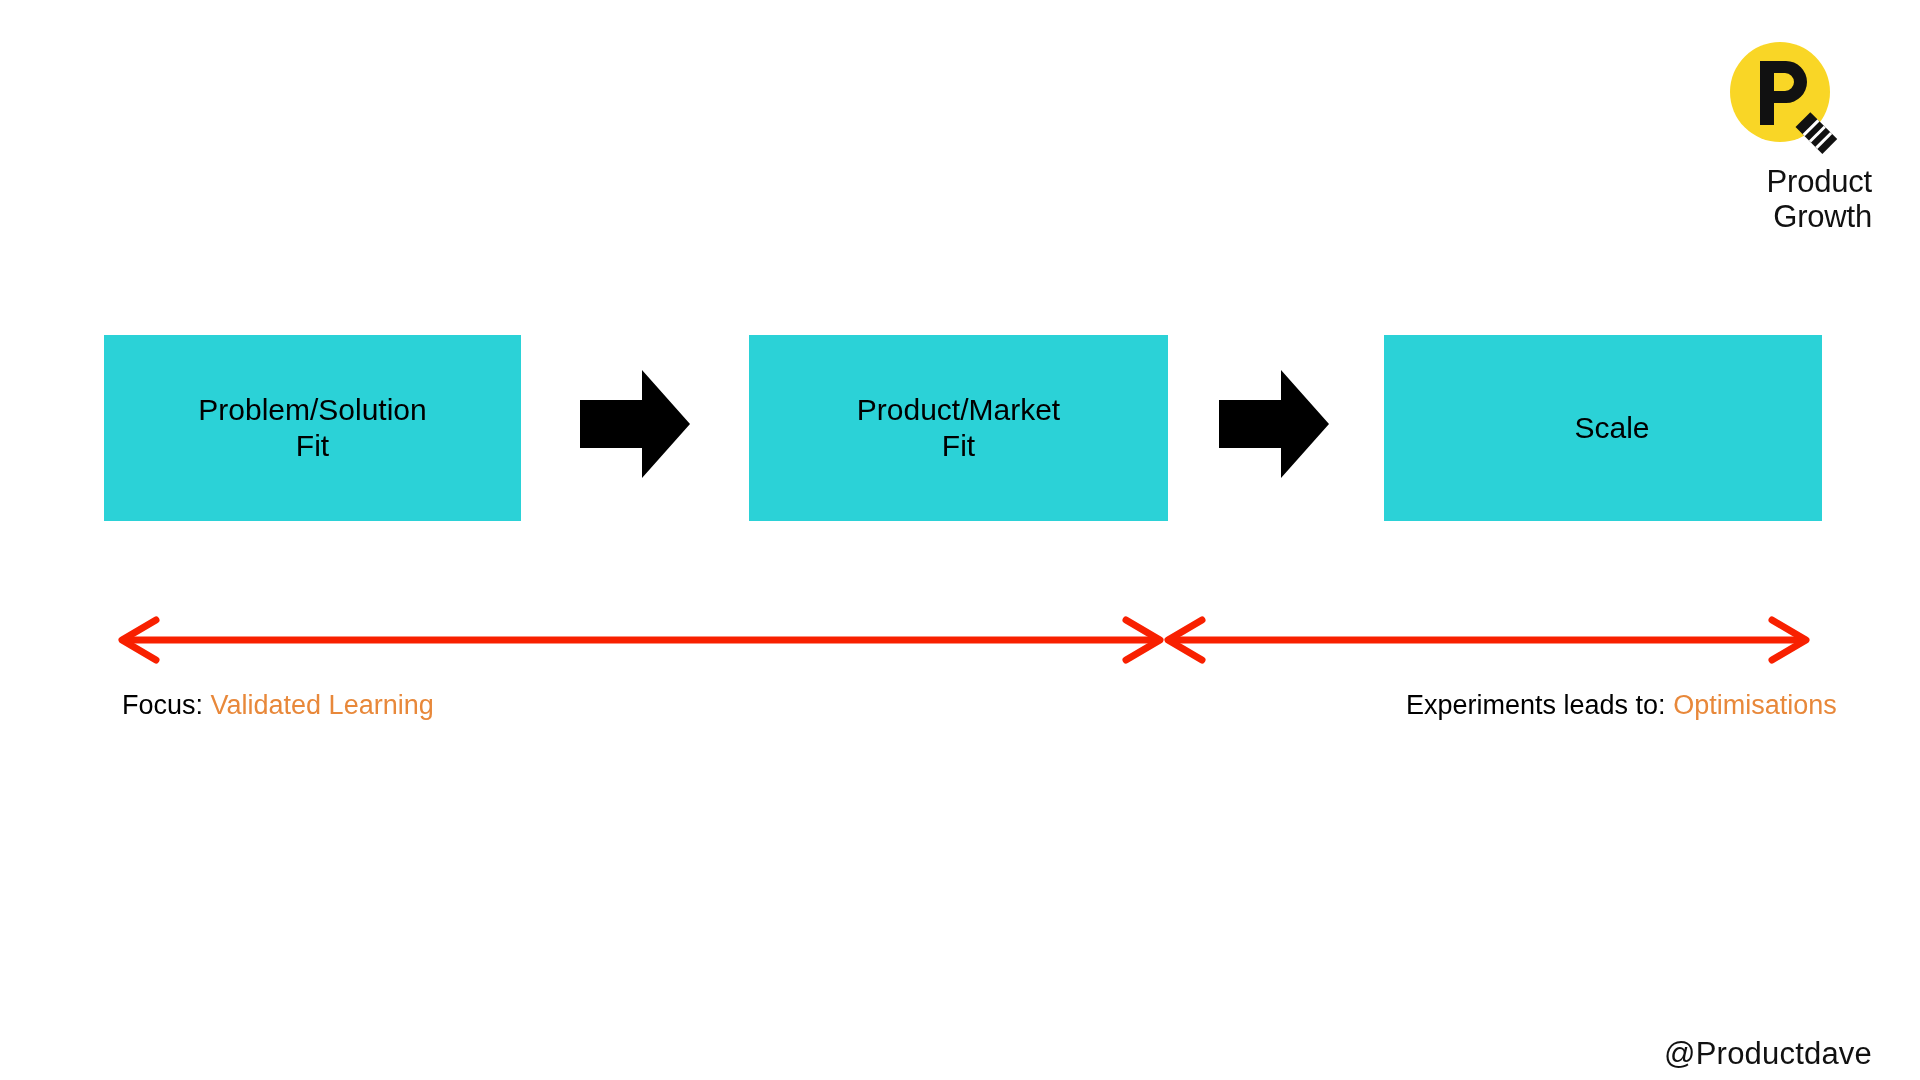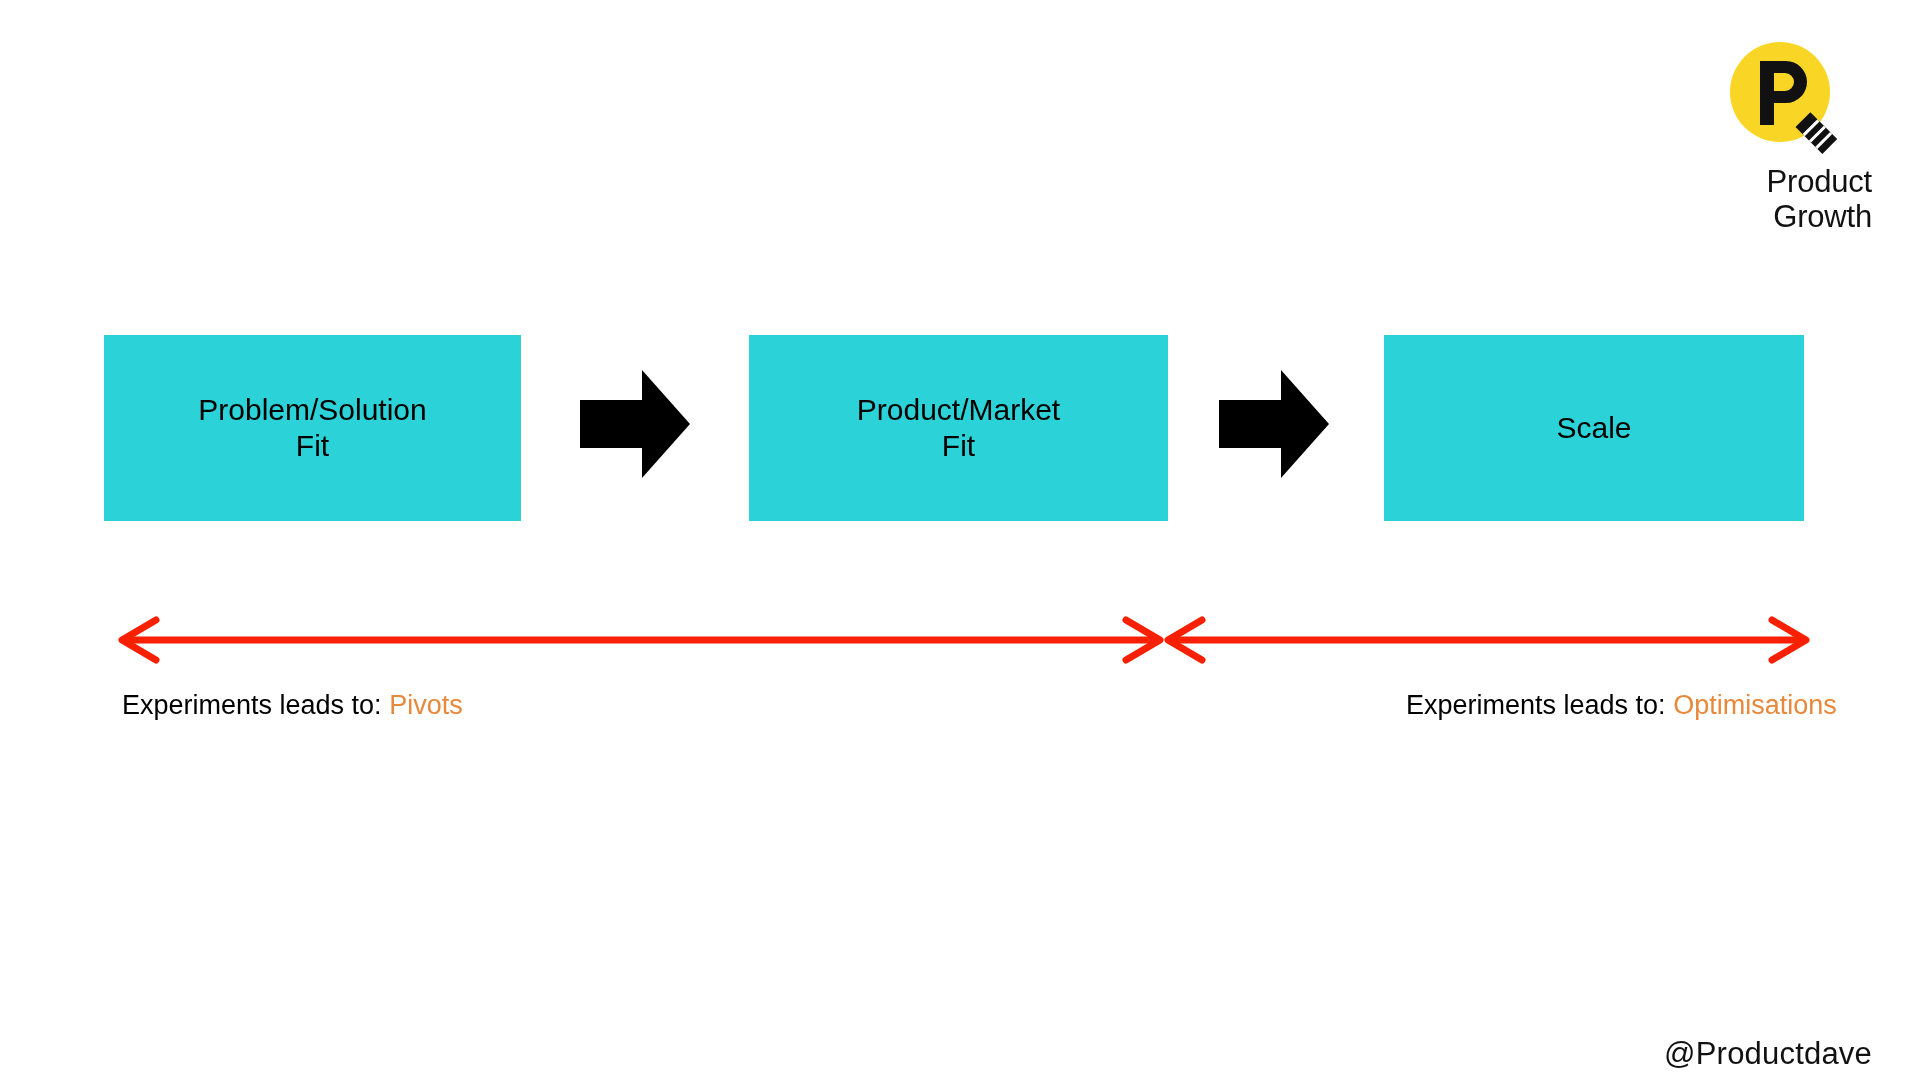--- a/index.html
+++ b/index.html
@@ -58,21 +58,21 @@
     text-align: center;
   }
   .stage-label {
     font-size: 30px;
     line-height: 1.2;
     color: #000000;
     white-space: pre-line;
   }
   #stage-box-0 { left: 104px; width: 417px; }
   #stage-box-1 { left: 749px; width: 419px; }
-  #stage-box-2 { left: 1384px; width: 420px; }
+  #stage-box-2 { left: 1384px; width: 420px; padding-left: 18px; }
 
   
   .flow-arrow {
     position: absolute;
     top: 370px;
     width: 110px;
     height: 108px;
   }
   #flow-arrow-0 { left: 580px; }
   #flow-arrow-1 { left: 1219px; }
@@ -154,21 +154,21 @@
   <polyline points="1014,12 1048,32 1014,52" fill="none" stroke="#f82000" stroke-width="7" stroke-linecap="round" stroke-linejoin="round"></polyline>
 </svg>
 <svg class="span-arrow" id="span-arrow-right" viewBox="0 0 650 64" preserveAspectRatio="none">
   <line x1="10" y1="32" x2="640" y2="32" stroke="#f82000" stroke-width="7"></line>
   <polyline points="40,12 6,32 40,52" fill="none" stroke="#f82000" stroke-width="7" stroke-linecap="round" stroke-linejoin="round"></polyline>
   <polyline points="610,12 644,32 610,52" fill="none" stroke="#f82000" stroke-width="7" stroke-linecap="round" stroke-linejoin="round"></polyline>
 </svg>
 
 <div class="annotation" id="annotation-left">
   <div>
-    <span>Experiments leads to: </span><span class="accent">Pivots</span>
+    <span>Focus: </span><span class="accent">Validated Learning</span>
   </div>
 </div>
 
 <div class="annotation" id="annotation-right">
   <div>
     <span>Experiments leads to: </span><span class="accent">Optimisations</span>
   </div>
 </div>
 
 <div id="social-handle">@Productdave</div>

